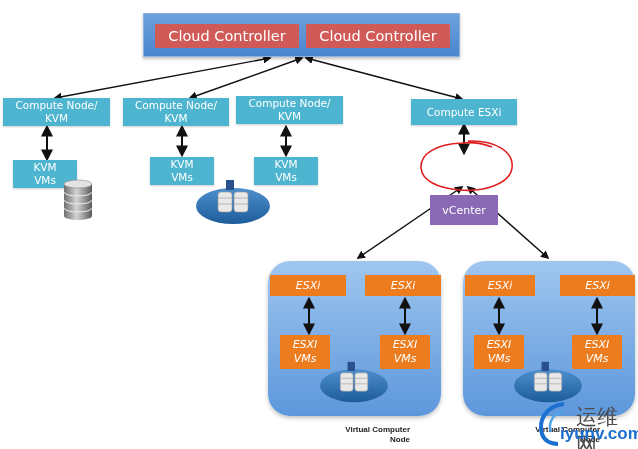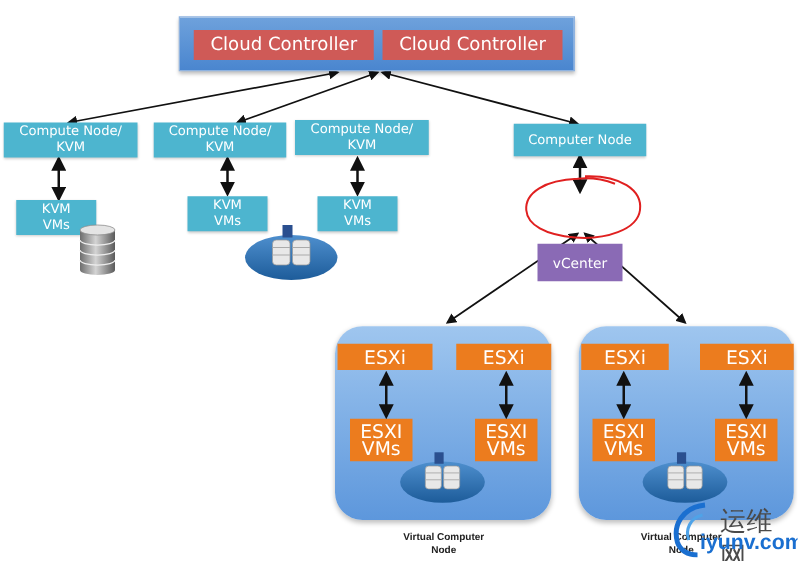--- a/index.html
+++ b/index.html
@@ -11,24 +11,24 @@
             box-shadow:0 2px 3px rgba(0,0,0,0.25); }
   .cc-box { background:#cf5a57; color:#fff; font-size:14.5px; display:flex;
             align-items:center; justify-content:center; top:24px; height:24px; }
   .teal { background:#4db5cf; color:#fff; font-size:10.5px; text-align:center;
           display:flex; align-items:center; justify-content:center; line-height:13px;
           box-shadow:0 1px 2px rgba(0,0,0,0.2); }
   .vcenter { background:#8a6ab5; color:#fff; font-size:11px; display:flex;
              align-items:center; justify-content:center; }
   .vnode { border-radius:22px; background:linear-gradient(#9fc6ef,#5d97dc);
            box-shadow:0 2px 4px rgba(0,0,0,0.25); }
-  .orange { background:#ec7c1e; color:#fff; font-size:15px; text-align:center;
-            display:flex; align-items:center; justify-content:center; line-height:14px; }
+  .orange { background:#ec7c1e; color:#fff; font-size:11px; text-align:center;
+            display:flex; align-items:center; justify-content:center; line-height:14px;font-style:italic; }
   .caption { font-family:"Liberation Sans", sans-serif; font-weight:bold;
-             font-size:8px; color:#222; text-align:center; line-height:10px; }
+             font-size:8px; color:#222; text-align:right; line-height:10px; }
   .wm-cn { font-size:21px; color:#4a4a4a; }
   .wm-en { font-family:"Liberation Sans", sans-serif; font-size:17px;
            color:#1a6fd0; font-weight:bold; }
   svg.lines { position:absolute; left:0; top:0; }
 </style>
 </head>
 <body>
 
 <svg class="lines" width="638" height="449">
   <defs>
@@ -97,21 +97,21 @@
         <stop offset="1" stop-color="#1d5c9a"></stop>
       </linearGradient>
     </defs>
   <ellipse cx="39" cy="28" rx="37" ry="18" fill="url(#plat)"></ellipse>
   <rect x="32" y="2" width="8" height="10" fill="#2a4f8f"></rect>
   <rect x="24" y="14" width="14" height="20" rx="3" fill="#e8e8e8" stroke="#999" stroke-width="0.6"></rect>
   <rect x="40" y="14" width="14" height="20" rx="3" fill="#e8e8e8" stroke="#999" stroke-width="0.6"></rect>
   <path d="M24,20 h14 M24,26 h14 M40,20 h14 M40,26 h14" stroke="#aaa" stroke-width="0.8"></path>
 </svg>
 
-<div class="abs teal" style="left:411px;top:99px;width:106px;height:26px;">Computer Node</div>
+<div class="abs teal" style="left:411px;top:99px;width:106px;height:26px;">Compute ESXi</div>
 <div class="abs vcenter" style="left:430px;top:154px;width:68px;height:30px;margin-top:41px;">vCenter</div>
 <svg class="abs" style="left:418px;top:138px;" width="98" height="56" viewBox="0 0 98 56">
   <path d="M50,3 C78,2 96,14 94,30 C92,46 66,54 42,52 C18,50 4,42 3,30 C2,16 18,6 44,5 C54,4 66,6 74,9" fill="none" stroke="#e02020" stroke-width="1.6"></path>
 </svg>
 
 <div class="abs vnode" style="left:268px;top:261px;width:173px;height:155px;"></div>
 <div class="abs orange" style="left:270px;top:275px;width:76px;height:21px;">ESXi</div>
 <div class="abs orange" style="left:365px;top:275px;width:76px;height:21px;">ESXi</div>
 <div class="abs orange" style="left:280px;top:335px;width:50px;height:34px;flex-direction:column;">
   <span>ESXI</span>

